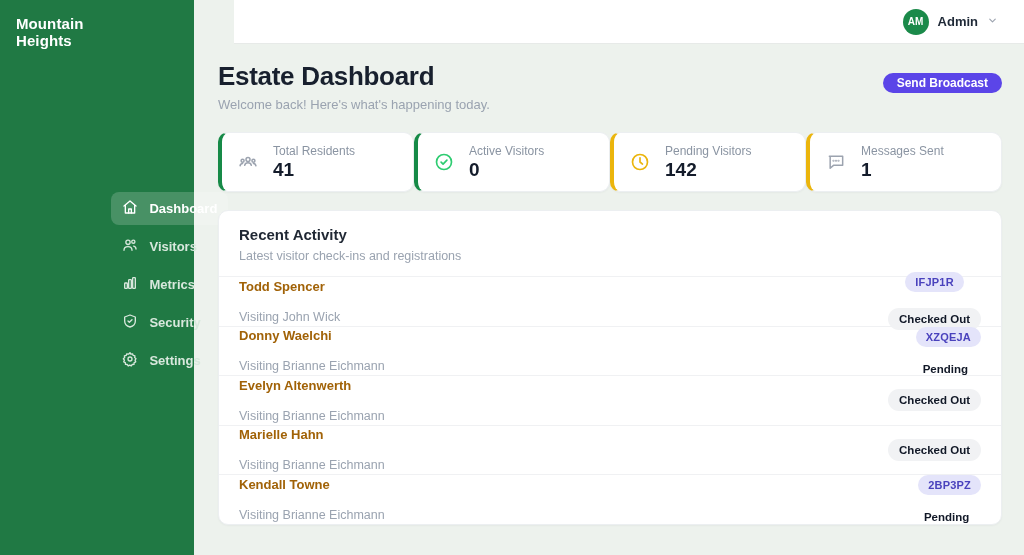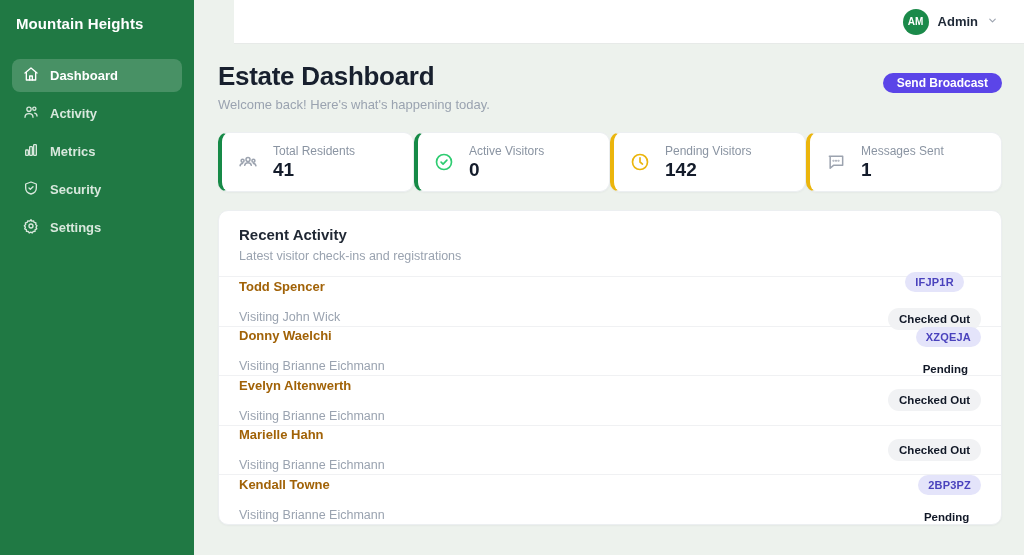--- a/index.html
+++ b/index.html
@@ -8,27 +8,27 @@
     font-family: "Liberation Sans", "DejaVu Sans", sans-serif;
     display: flex;
     background: #edf2ed;
     color: #111827;
   }
 
   
   .sidebar {
     width: 194px; min-width: 194px; height: 555px;
     background: #207944;
-    display: flex; flex-direction: column;
+    display: flex; flex-direction: row;
   }
   .sidebar-title {
     color: #ffffff; font-size: 15px; font-weight: 700;
     padding: 15px 16px 14px 16px; letter-spacing: .1px;
   }
-  .nav { margin-top: 13px; display: flex; flex-direction: column; gap: 5px; padding: 0 12px; }
+  .nav { margin-top: 13px; display: flex; flex-direction: column; gap: 5px; padding: 0 12px; justify-content: center; }
   .nav-item {
     display: flex; align-items: center; gap: 11px;
     height: 33px; padding: 0 11px; border-radius: 8px;
     color: #d8e8dd; font-size: 13px; font-weight: 600; cursor: pointer;
   }
   .nav-item.active { background: rgba(255,255,255,.18); color: #ffffff; }
   .nav-item svg { flex: 0 0 auto; }
 
   
   .main { flex: 1; display: flex; flex-direction: column; }
@@ -121,21 +121,21 @@
 
     <div class="nav-item">
       <span>
         <svg width="16" height="16" viewBox="0 0 24 24" fill="none" stroke="#d8e8dd" stroke-width="2" stroke-linecap="round" stroke-linejoin="round">
             <circle cx="9" cy="8" r="3.2"></circle>
             <path d="M3 20c0-3.3 2.7-5.5 6-5.5s6 2.2 6 5.5"></path>
             <circle cx="17" cy="7" r="2.4"></circle>
             <path d="M17.5 13.8c2.2.4 3.5 2.1 3.5 4.2"></path>
           </svg>
       </span>
-      <span>Activity</span>
+      <span>Visitors</span>
     </div>
 
     <div class="nav-item">
       <span>
         <svg width="16" height="16" viewBox="0 0 24 24" fill="none" stroke="#d8e8dd" stroke-width="2" stroke-linecap="round" stroke-linejoin="round">
             <rect x="4" y="12" width="4" height="8" rx="1"></rect>
             <rect x="10" y="7" width="4" height="13" rx="1"></rect>
             <rect x="16" y="4" width="4" height="16" rx="1"></rect>
           </svg>
       </span>

